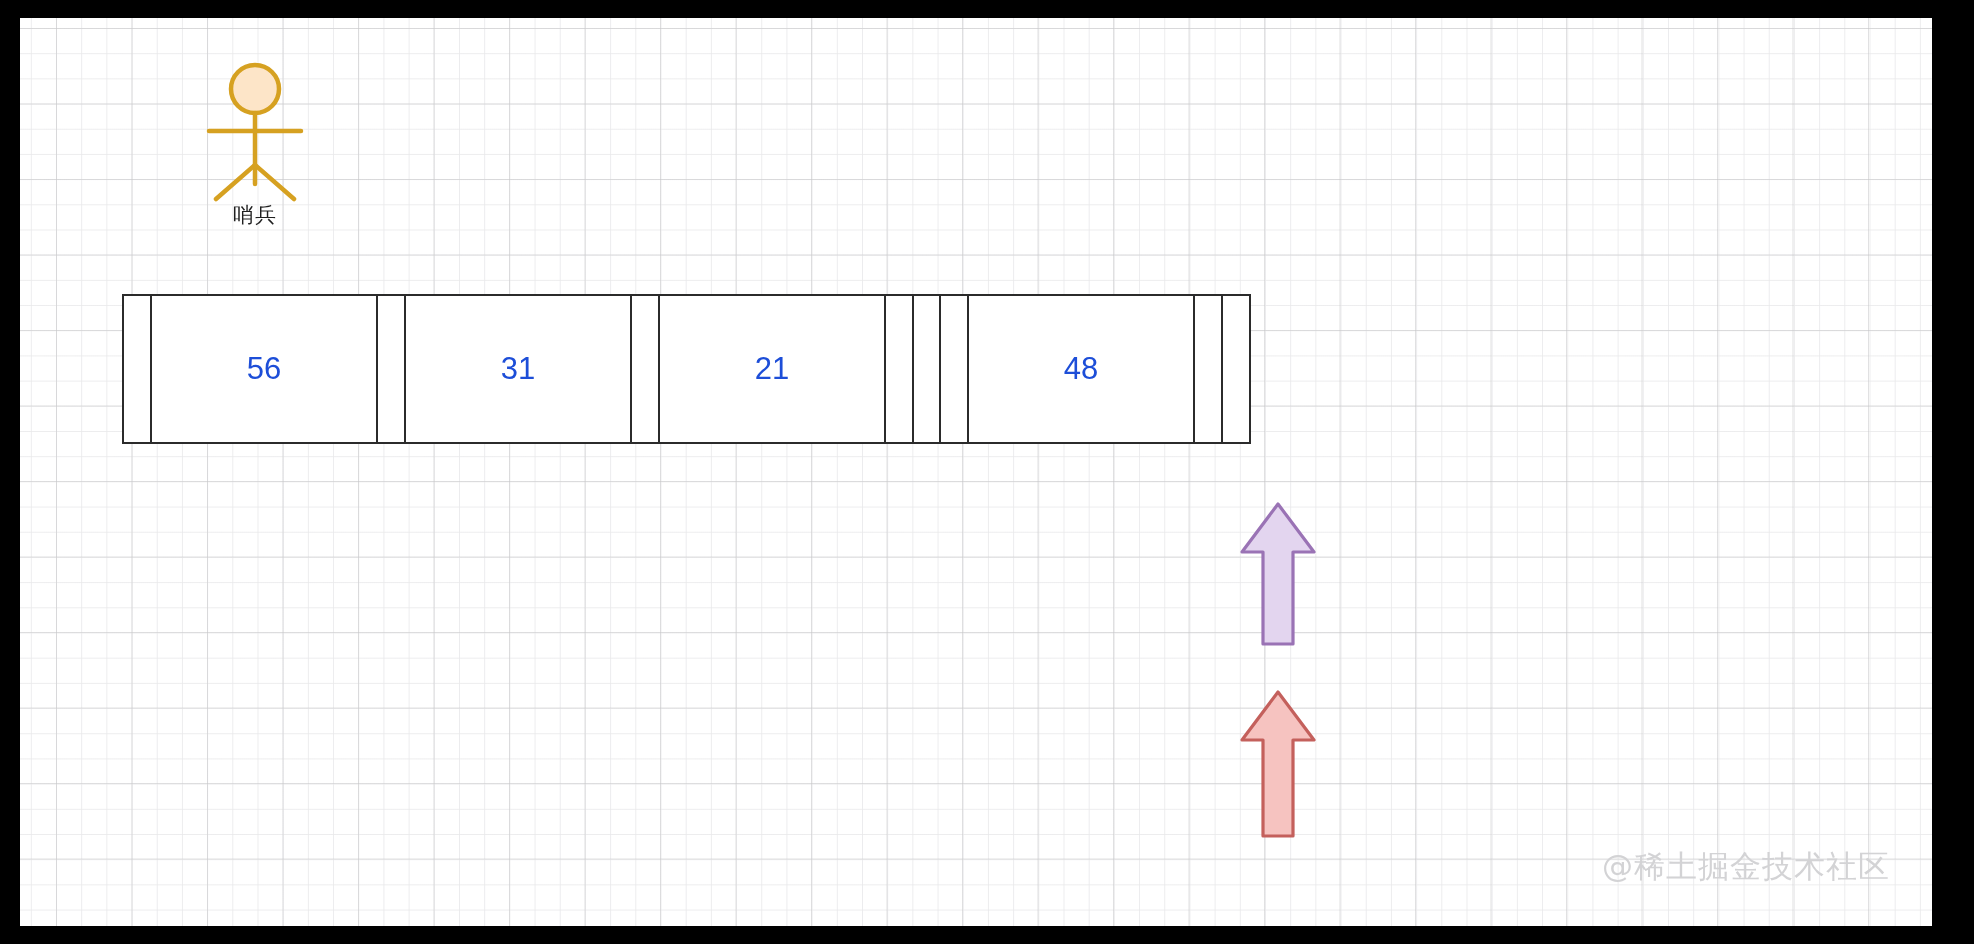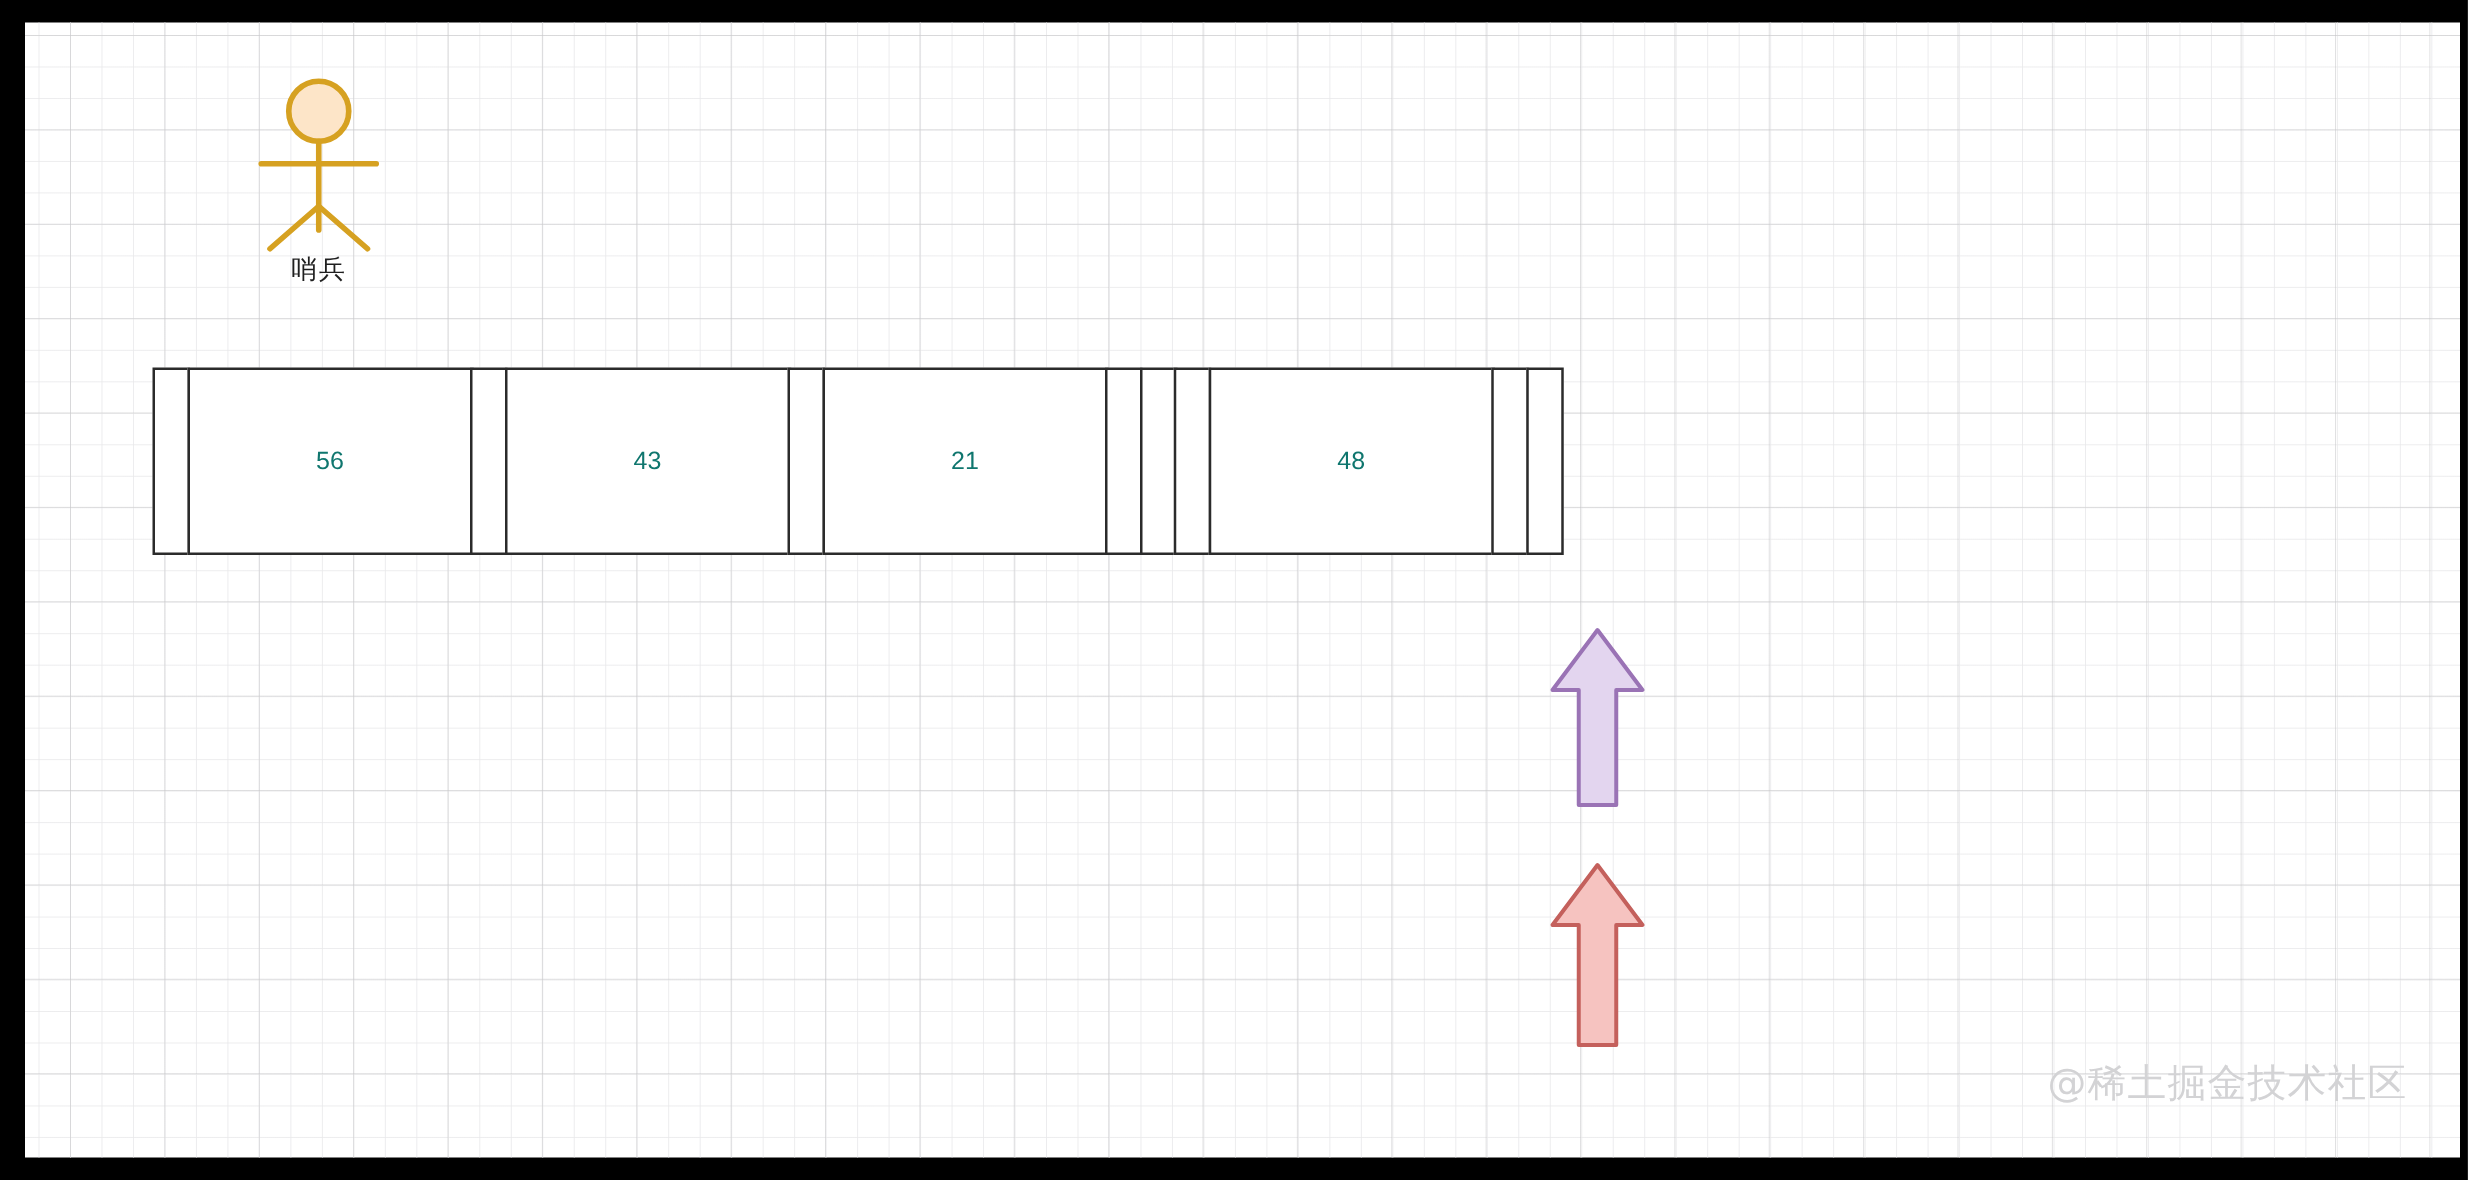--- a/index.html
+++ b/index.html
@@ -37,21 +37,20 @@
       linear-gradient(to bottom, rgba(200,200,202,0.55) 1px, transparent 1px),
       linear-gradient(to right,  rgba(233,233,235,0.85) 1px, transparent 1px),
       linear-gradient(to bottom, rgba(233,233,235,0.85) 1px, transparent 1px);
     background-size:
       75.5px 75.5px,
       75.5px 75.5px,
       25.2px 25.2px,
       25.2px 25.2px;
     background-position: 36px 10px, 36px 10px, 36px 10px, 36px 10px;
     overflow: hidden;
-    padding-left: 36px;
   }
 
   
   #actor {
     position: absolute;
     left: 160px;
     top: 35px;
     width: 150px;
     height: 185px;
   }
@@ -77,22 +76,22 @@
     display: flex;
     align-items: stretch;
   }
   .cell {
     border: 2.5px solid #2b2b2b;
     background: #ffffff;
     box-sizing: border-box;
     display: flex;
     align-items: center;
     justify-content: center;
-    font-size: 20px;
-    color: #0f766e;
+    font-size: 31px;
+    color: #1d4ed8;
     font-family: "Liberation Sans", "DejaVu Sans", sans-serif;
     margin-right: -2.5px;
   }
   .cell.narrow { width: 30px; }
   .cell.wide  { width: 229px; }
   .cell.last  { margin-right: 0; }
 
   
   .arrow {
     position: absolute;
@@ -130,21 +129,21 @@
         <line x1="75" y1="112" x2="36" y2="146" stroke="#d6a121" stroke-width="4.5" stroke-linecap="round"></line>
         <line x1="75" y1="112" x2="114" y2="146" stroke="#d6a121" stroke-width="4.5" stroke-linecap="round"></line>
       </svg>
       <div id="actor-label">哨兵</div>
     </div>
 
     <div id="array-strip">
       <div class="cell narrow"></div>
       <div class="cell wide">56</div>
       <div class="cell narrow"></div>
-      <div class="cell wide">43</div>
+      <div class="cell wide">31</div>
       <div class="cell narrow"></div>
       <div class="cell wide">21</div>
       <div class="cell narrow"></div>
       <div class="cell narrow"></div>
       <div class="cell narrow"></div>
       <div class="cell wide">48</div>
       <div class="cell narrow"></div>
       <div class="cell narrow last"></div>
     </div>
 

